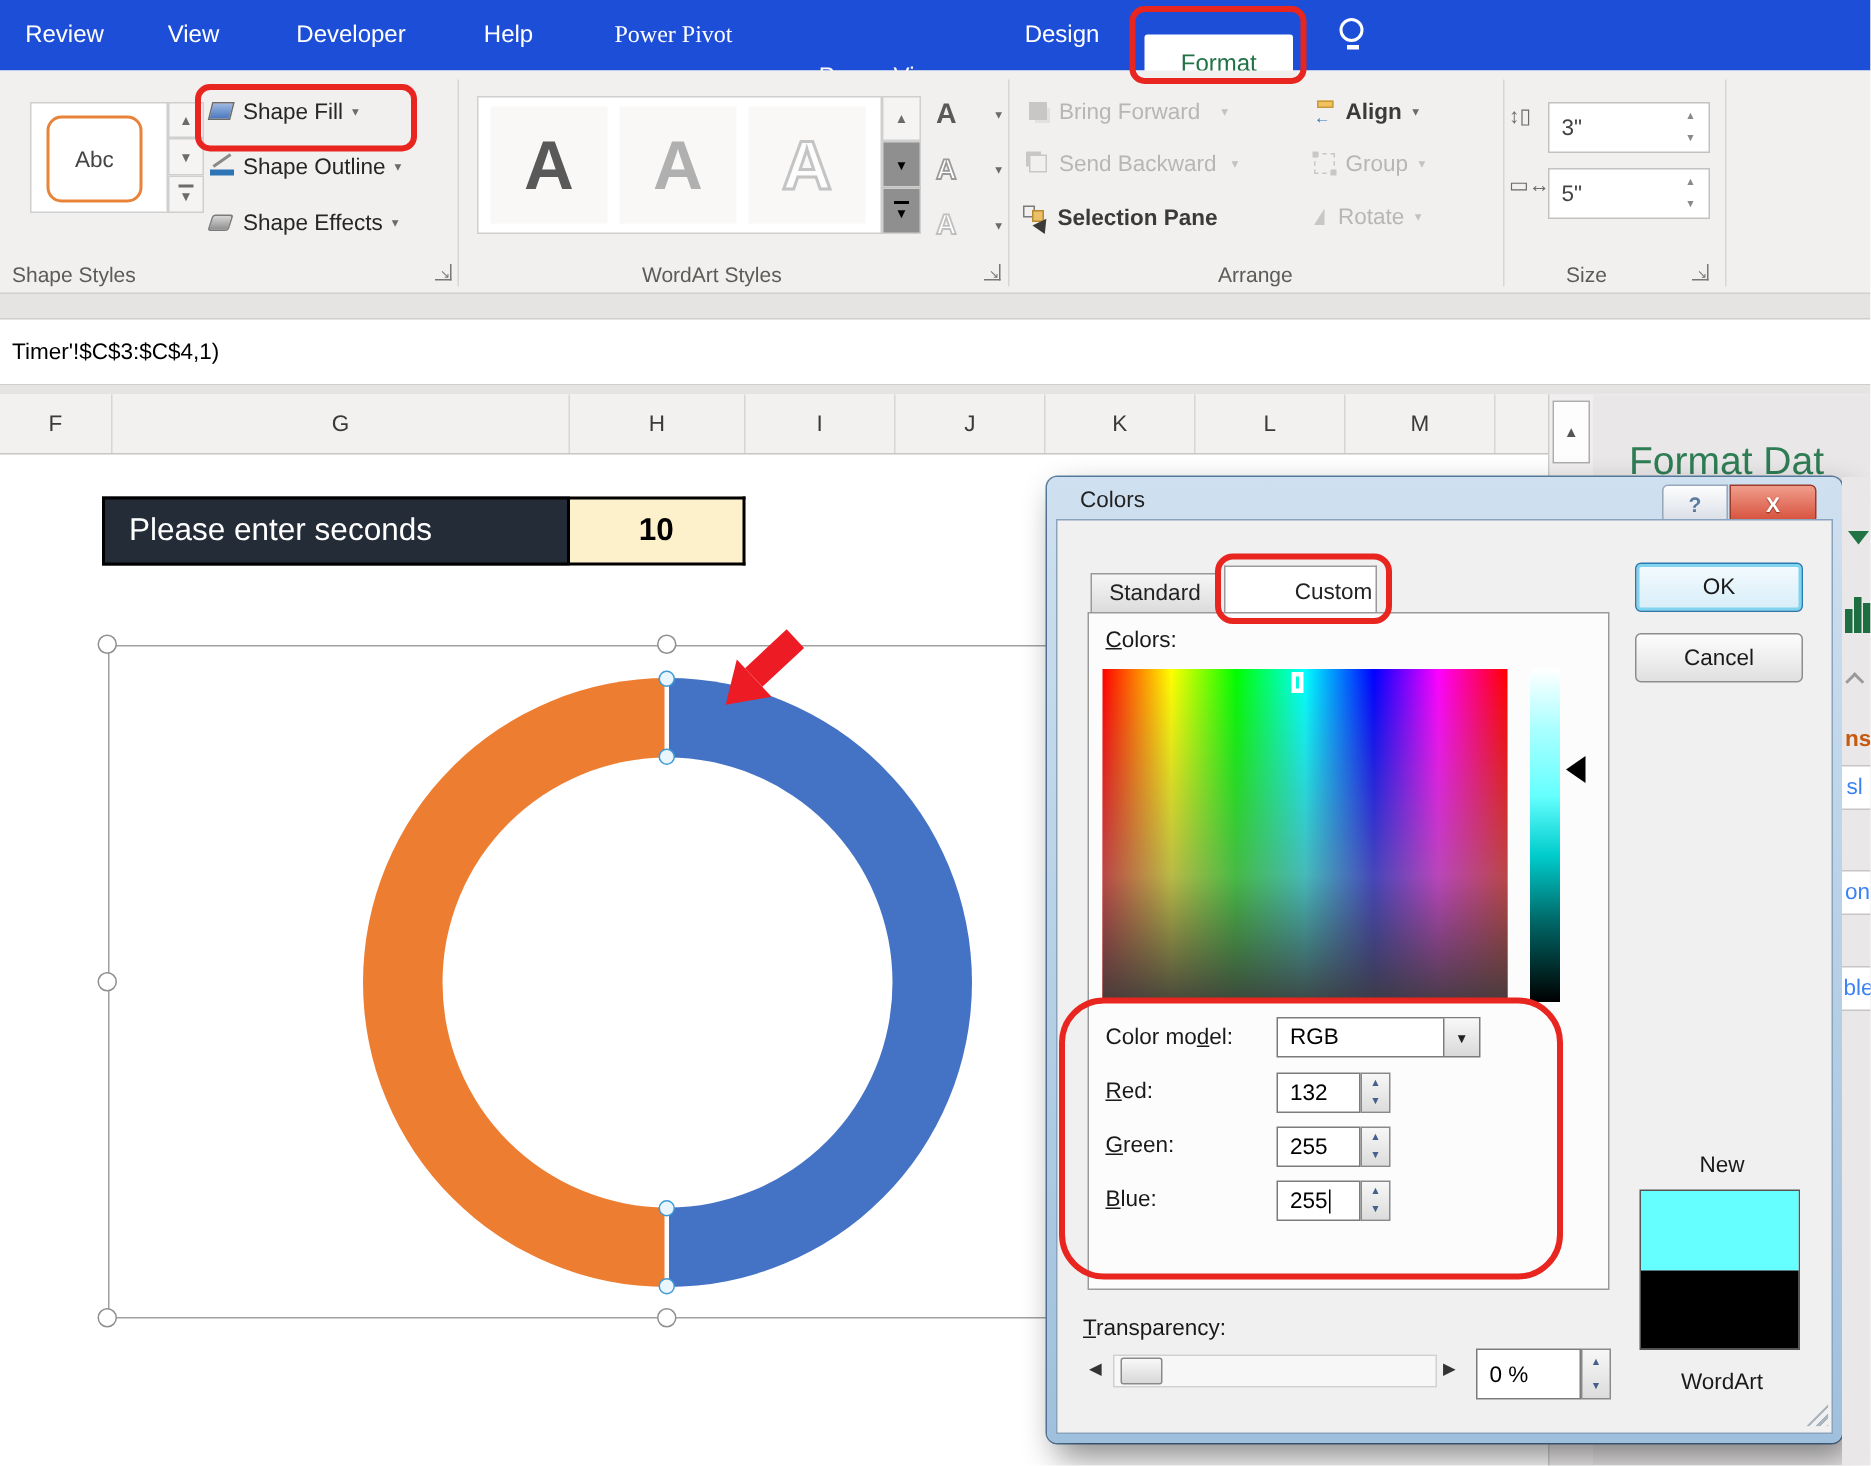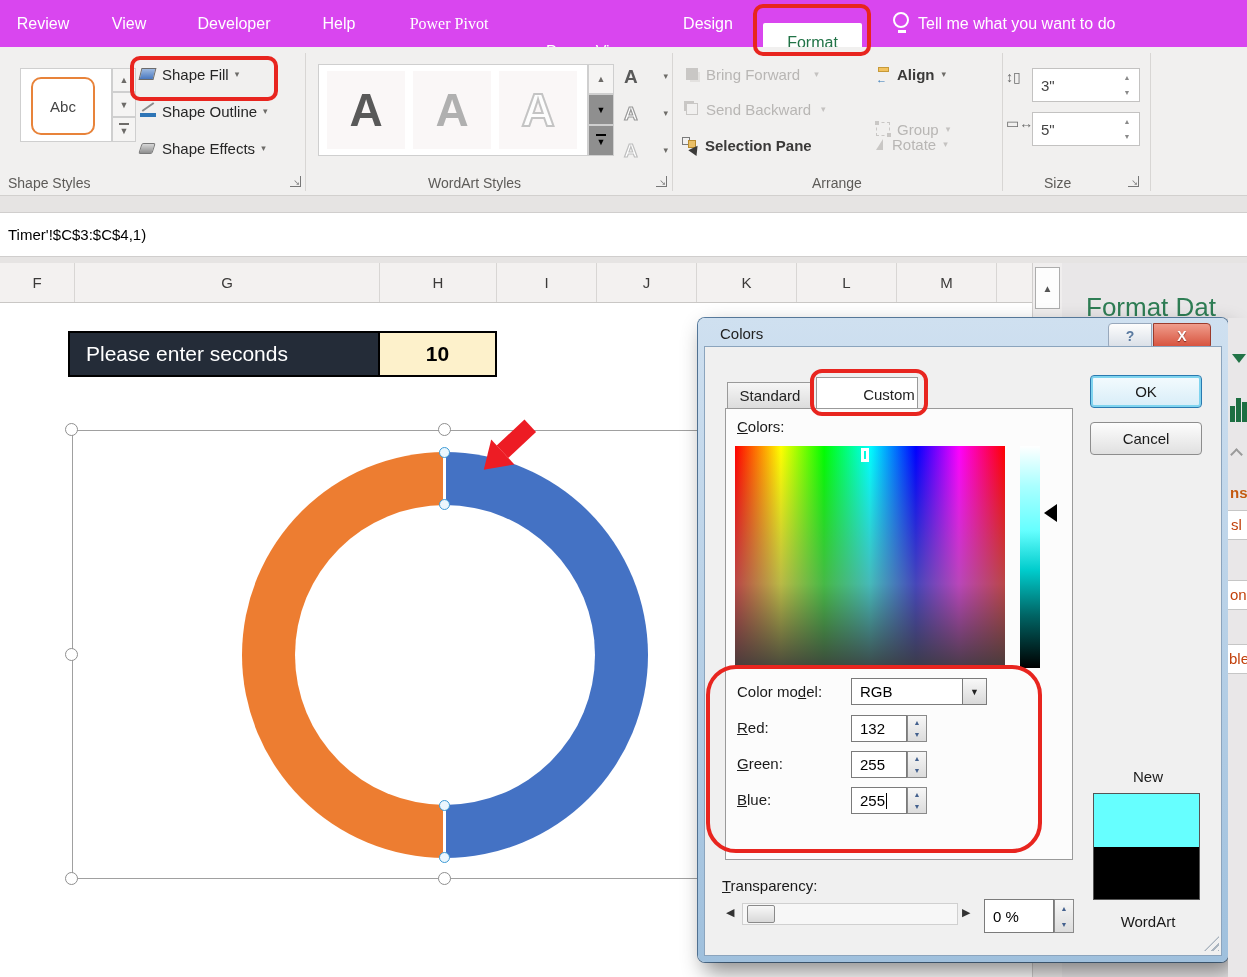--- a/index.html
+++ b/index.html
@@ -1,20 +1,20 @@
 <!DOCTYPE html>
 <html><head>
 <meta charset="utf-8">
 <style>
 *{margin:0;padding:0;box-sizing:border-box;}
 html,body{width:1247px;height:977px;}
 body{position:relative;overflow:hidden;background:#fff;font-family:"Liberation Sans",sans-serif;color:#222;}
 .abs{position:absolute;}
 
-.tabbar{left:0;top:0;width:1247px;height:47px;background:#d946ef;z-index:2;}
+.tabbar{left:0;top:0;width:1247px;height:47px;background:#1d4ed8;z-index:2;}
 .rtab{position:absolute;top:0;height:47px;display:flex;align-items:center;justify-content:center;color:#fff;font-size:16px;cursor:default;}
 .rtab.active{background:#fff;color:#217346;top:23px;height:40px;border-radius:2px 2px 0 0;}
 .ribbon{left:0;top:47px;width:1247px;height:149px;background:#f1f0ef;border-bottom:1px solid #d2d0ce;z-index:2;}
 .gsep{position:absolute;top:6px;width:1px;height:138px;background:#d8d6d4;}
 .grplabel{position:absolute;font-size:14px;color:#5d5b58;}
 .rlabel{font-size:15px;color:#262626;white-space:nowrap;}
 .rlabel.dis{color:#b8b6b4;}
 .caret{font-size:9px;color:#6d6b68;}
 .caret.dis{color:#c4c2c0;}
 .launcher{position:absolute;width:11px;height:11px;border-right:1px solid #777;border-bottom:1px solid #777;}
@@ -35,21 +35,21 @@
 .u{text-decoration:underline;}
 .valbox{position:absolute;background:#fff;border:1px solid #7b7b7b;font-size:15px;color:#000;display:flex;align-items:center;padding-left:8px;}
 .bluespin{position:absolute;background:linear-gradient(#f7f7f7,#dcdcdc);border:1px solid #8a8a8a;display:flex;flex-direction:column;align-items:center;justify-content:space-around;font-size:7px;color:#44618e;}
 .dlgbtn{position:absolute;font-size:15px;color:#1a1a1a;display:flex;align-items:center;justify-content:center;background:linear-gradient(#fdfdfd,#e0e0e0);border:1px solid #8d8d8d;border-radius:4px;}
 .handle{position:absolute;width:13px;height:13px;border-radius:50%;background:#fff;border:1.5px solid #8f8f8f;z-index:11;}
 .pthandle{position:absolute;width:11px;height:11px;border-radius:50%;background:#eaf6fd;border:1.5px solid #3e9bd6;z-index:13;}
 .A{font-weight:bold;font-size:46px;line-height:1;}
 .Aout{color:#fdfdfd;-webkit-text-stroke:2px #c4c4c4;text-shadow:0 0 1px #c4c4c4;}
 .miniA{font-weight:bold;font-size:19px;line-height:1;color:#595959;}
 .miniAout{color:#fff;-webkit-text-stroke:1.2px #9a9a9a;}
-.frag{font-size:15px;color:#c2410c;}
+.frag{font-size:15px;color:#3b82f6;}
 </style>
 </head>
 <body>
 
 <div class="abs tabbar">
   <div class="rtab" style="left:10px;width:66px;">
       <span>Review</span>
     </div>
   <div class="rtab" style="left:104px;width:50px;">
       <span>View</span>
@@ -67,23 +67,20 @@
       <span>Power View</span>
     </div>
   <div class="rtab" style="left:674px;width:68px;">
       <span>Design</span>
     </div>
   <div class="rtab active" style="left:763px;width:99px;">
       <span>Format</span>
     </div>
   <span class="abs" style="left:893px;top:12px;width:16px;height:16px;border:2px solid #fff;border-radius:50%;"></span>
   <span class="abs" style="left:898px;top:30px;width:8px;height:3px;background:#fff;"></span>
-  <div class="rtab" style="left:918px;width:240px;justify-content:flex-start;">
-      <span>Tell me what you want to do</span>
-    </div>
 </div>
 
 <div class="abs ribbon">
 
   <div class="abs" style="left:20px;top:21px;width:92px;height:74px;background:#fff;border:1px solid #cfcfcf;">
     <div class="abs" style="left:10px;top:8px;width:64px;height:58px;border:2px solid #e8833a;border-radius:10px;display:flex;align-items:center;justify-content:center;font-size:15px;color:#444;">
         <span>Abc</span>
       </div>
   </div>
   <div class="galbtn" style="left:112px;top:21px;height:24px;">▲</div>
@@ -161,21 +158,21 @@
     <span class="rlabel" style="font-weight:bold;color:#3b3a39;">Selection Pane</span>
   </div>
   <div class="abs" style="left:876px;top:14px;width:100px;height:26px;display:flex;align-items:center;">
     <span style="width:14px;height:14px;position:relative;margin-right:7px;">
         <span style="position:absolute;left:2px;top:0;width:11px;height:5px;background:#f2c25e;border:1px solid #c79a38;"></span>
         <span style="position:absolute;left:0;top:7px;font-size:11px;color:#2e75b6;line-height:1;">←</span>
       </span>
     <span class="rlabel" style="font-weight:bold;color:#3b3a39;">Align</span>
     <span class="caret" style="margin-left:7px;">▾</span>
   </div>
-  <div class="abs" style="left:876px;top:49px;width:110px;height:26px;display:flex;align-items:center;margin-top:20px;">
+  <div class="abs" style="left:876px;top:49px;width:110px;height:26px;display:flex;align-items:center;">
     <span style="width:14px;height:14px;border:1px dashed #c9c7c5;margin-right:7px;position:relative;">
         <span style="position:absolute;left:-2px;top:-2px;width:4px;height:4px;background:#c9c7c5;"></span>
         <span style="position:absolute;right:-2px;bottom:-2px;width:4px;height:4px;background:#c9c7c5;"></span>
       </span>
     <span class="rlabel dis">Group</span>
     <span class="caret dis" style="margin-left:7px;">▾</span>
   </div>
   <div class="abs" style="left:876px;top:84px;width:110px;height:26px;display:flex;align-items:center;">
     <span style="width:0;height:0;border-left:7px solid transparent;border-bottom:11px solid #c9c7c5;margin-right:9px;"></span>
     <span class="rlabel dis">Rotate</span>

